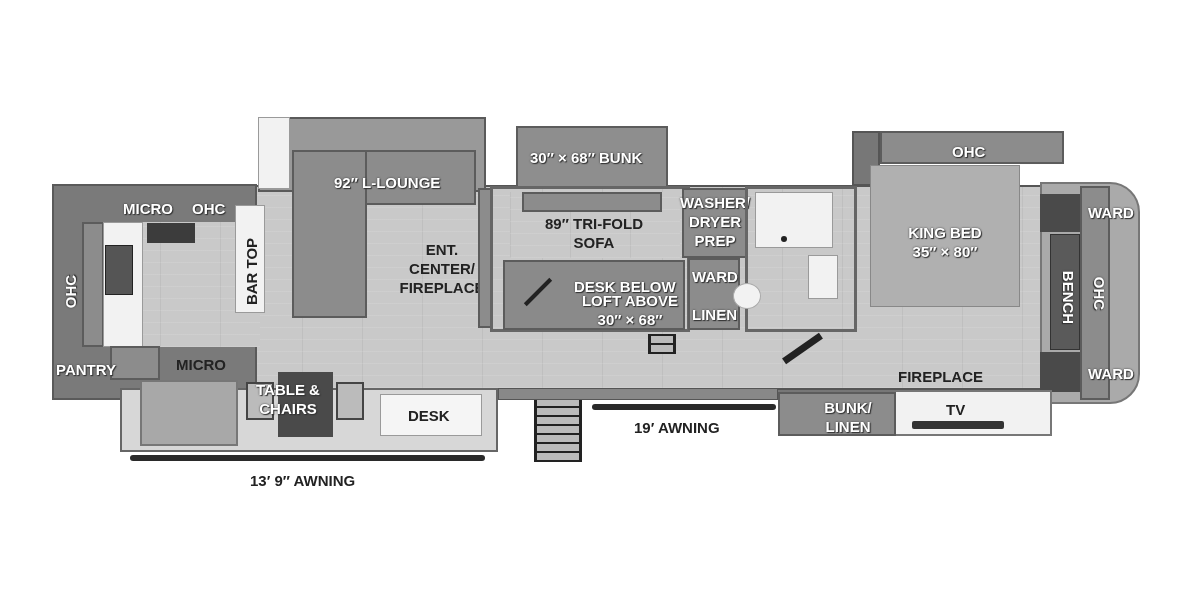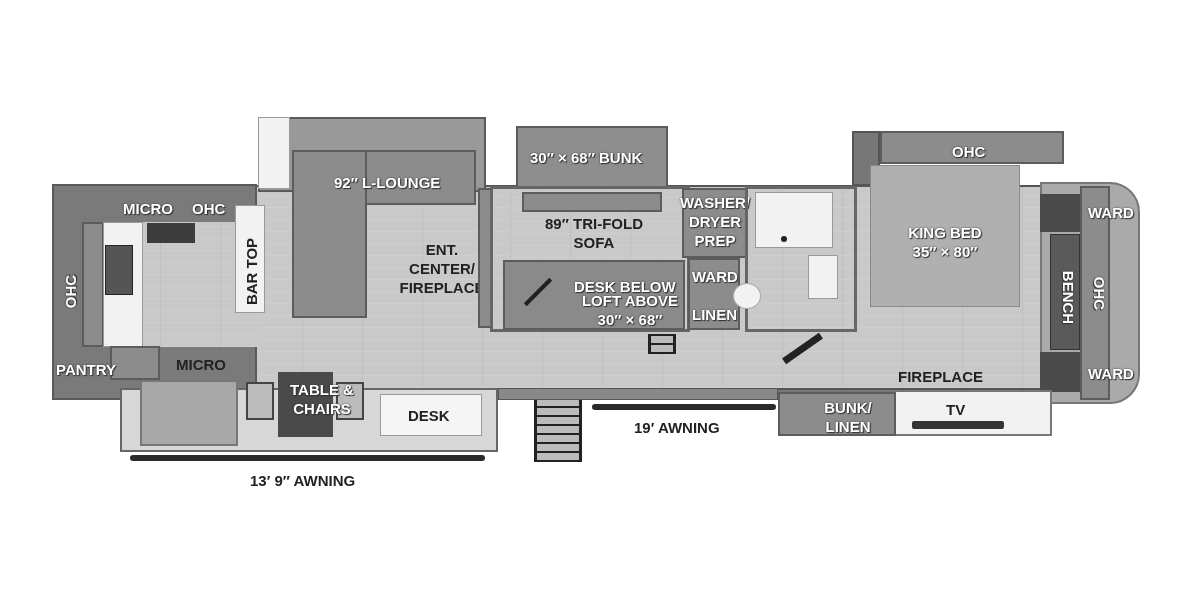--- a/index.html
+++ b/index.html
@@ -43,21 +43,21 @@
 <div class="lbl-dark" style="left:176px;top:355px;">MICRO</div>
 
 <div class="abs" style="left:120px;top:388px;width:378px;height:64px;background:#d7d7d7;border:2px solid #666;"></div>
 <div class="abs" style="left:140px;top:380px;width:98px;height:66px;background:#a8a8a8;border:2px solid #777;"></div>
 <div class="abs dark" style="left:278px;top:372px;width:55px;height:65px;background:#4a4a4a;"></div>
 <div class="abs" style="left:246px;top:382px;width:28px;height:38px;background:#bbb;border:2px solid #444;"></div>
 <div class="abs" style="left:336px;top:382px;width:28px;height:38px;background:#bbb;border:2px solid #444;"></div>
 <div class="abs white" style="left:380px;top:394px;width:102px;height:42px;background:#f5f5f5;"></div>
 <div class="abs rail" style="left:130px;top:455px;width:355px;height:6px;"></div>
 
-<div class="lbl" style="left:286px;top:380px;width:72px;">
+<div class="lbl" style="left:252px;top:380px;width:72px;">
   <div>TABLE &amp;</div>
   <div>CHAIRS</div>
 </div>
 <div class="lbl-dark" style="left:408px;top:406px;">DESK</div>
 <div class="lbl-dark" style="left:250px;top:471px;font-weight:bold;">13′ 9″ AWNING</div>
 
 <div class="abs wall" style="left:258px;top:117px;width:228px;height:75px;background:#999;"></div>
 <div class="abs white" style="left:258px;top:117px;width:32px;height:72px;"></div>
 <div class="abs cab" style="left:300px;top:150px;width:176px;height:55px;"></div>
 <div class="abs cab" style="left:292px;top:150px;width:75px;height:168px;"></div>

